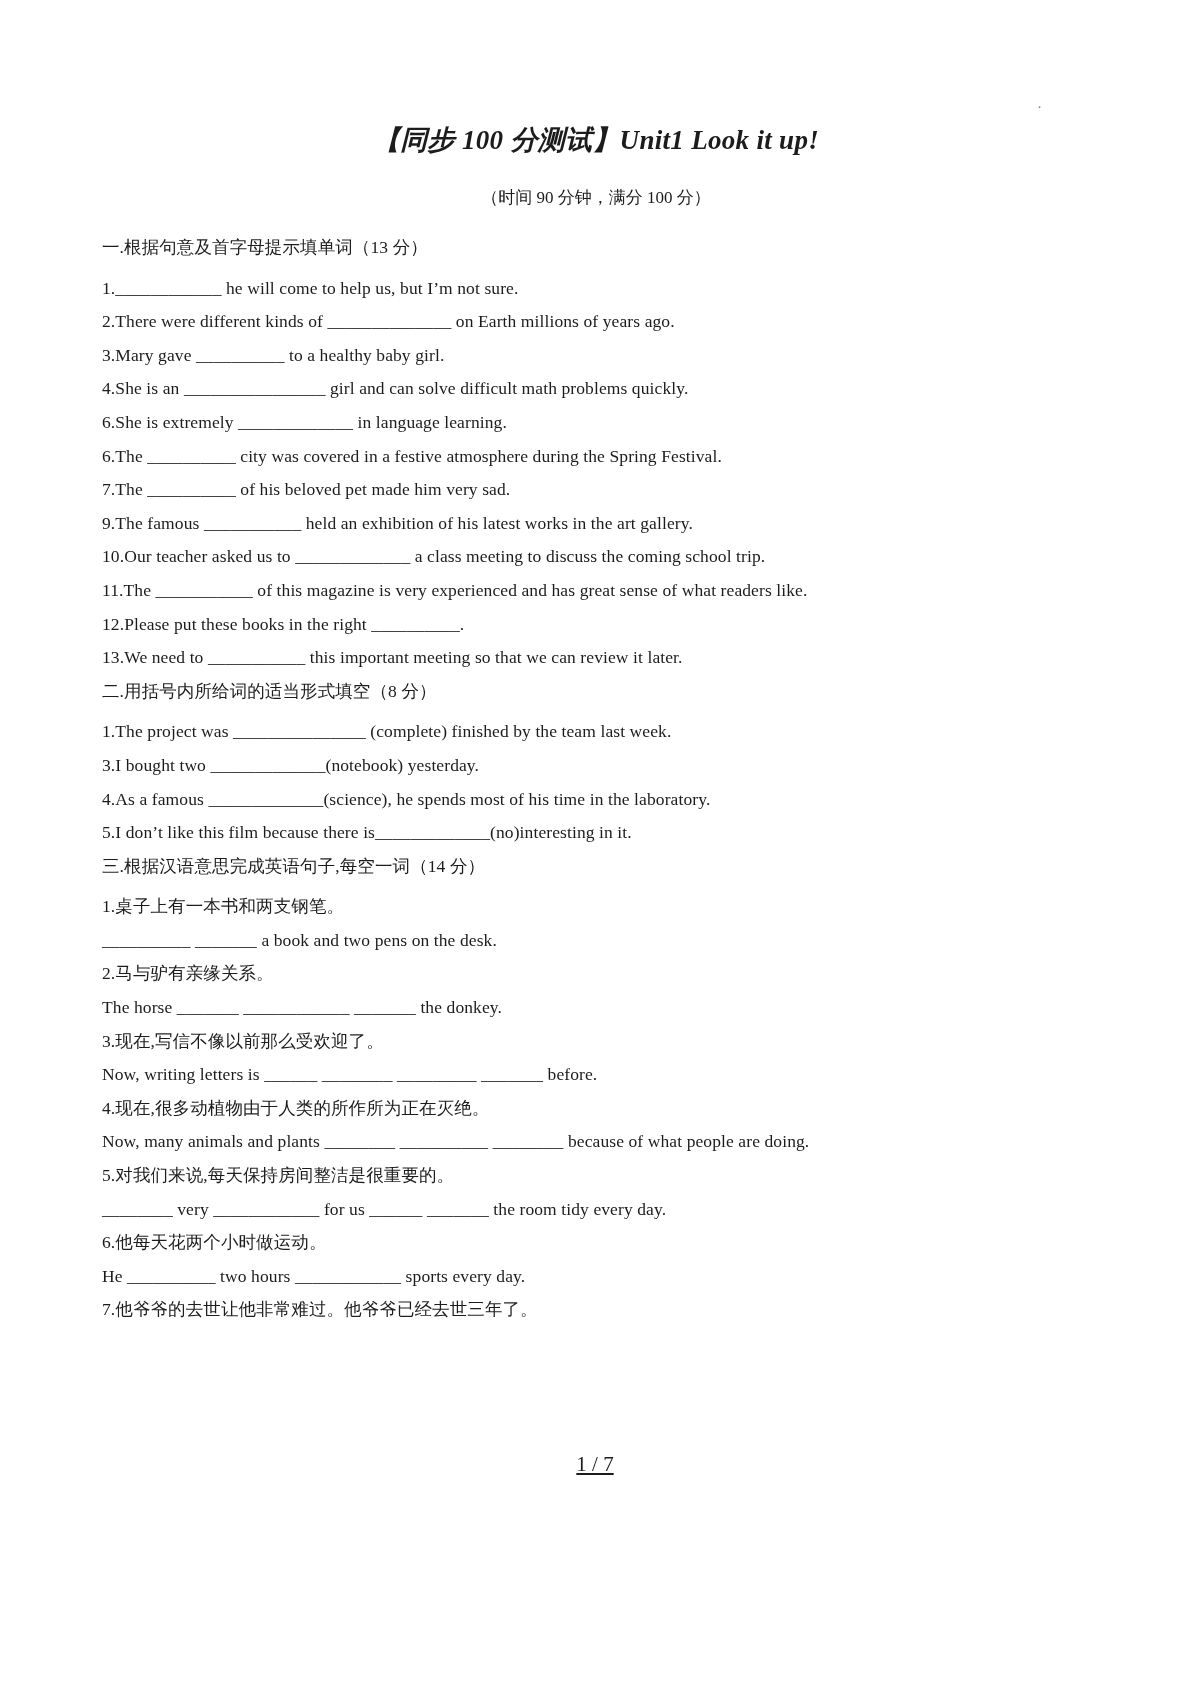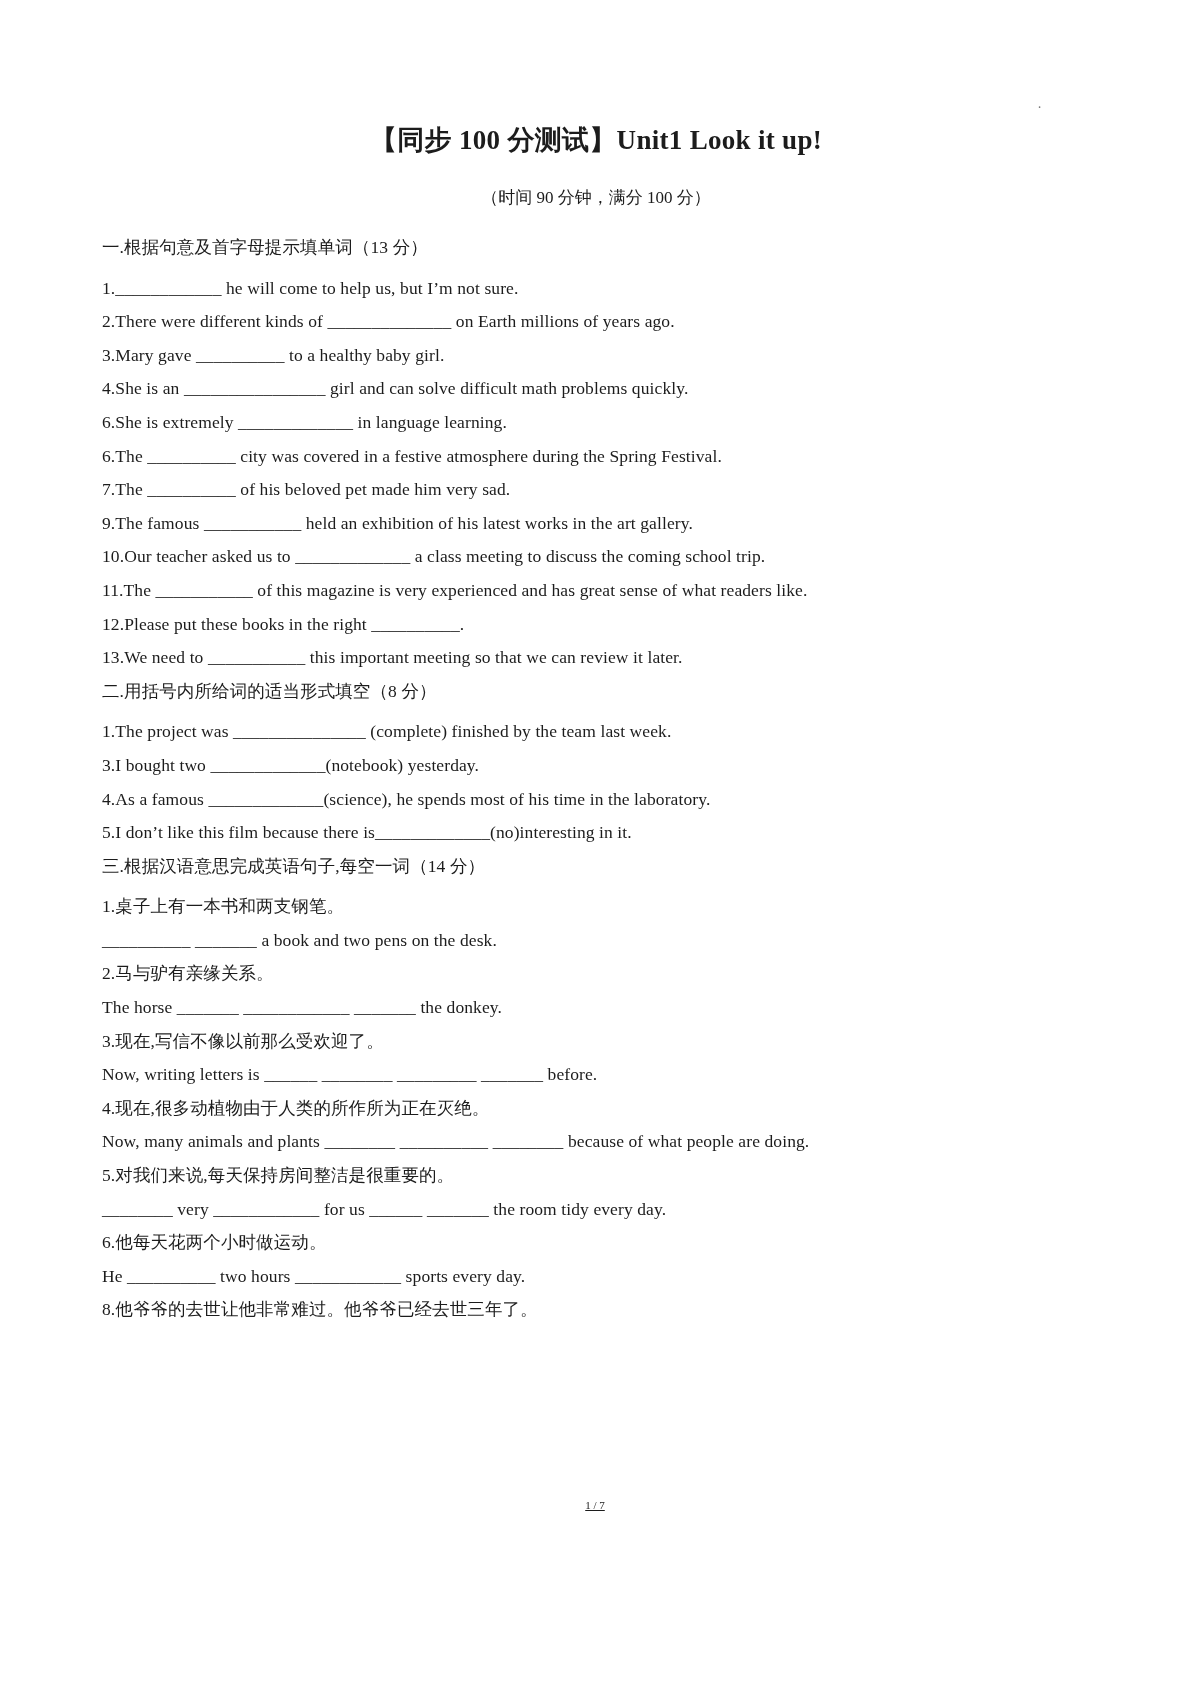--- a/index.html
+++ b/index.html
@@ -26,45 +26,46 @@
     color: #777;
   }
   .title {
     margin: 0;
     padding-top: 122px;
     text-align: center;
     font-size: 27px;
     font-weight: bold;
     letter-spacing: 0.3px;
     white-space: nowrap;
+    font-style: italic;
   }
   .subtitle {
     margin-top: 28px;
     text-align: center;
     font-size: 17px;
   }
   #sections {
     margin-top: 22px;
   }
   .line {
     line-height: 33.6px;
     font-size: 17.5px;
     white-space: nowrap;
     letter-spacing: 0.1px;
   }
   .heading {
     margin-bottom: 7px;
   }
   .footer {
     position: absolute;
-    top: 1499px;
+    top: 1452px;
     left: 0;
     width: 100%;
     text-align: center;
-    font-size: 11px;
+    font-size: 21px;
     text-decoration: underline;
   }
 </style>
 </head>
 <body>
 
 <div class="doc">
   <div class="corner-mark">·</div>
   <h1 class="title">【同步 100 分测试】Unit1 Look it up!</h1>
   <div class="subtitle">（时间 90 分钟，满分 100 分）</div>
@@ -98,17 +99,17 @@
         <div class="line">2.马与驴有亲缘关系。</div>
         <div class="line">The horse _______ ____________ _______ the donkey.</div>
         <div class="line">3.现在,写信不像以前那么受欢迎了。</div>
         <div class="line">Now, writing letters is ______ ________ _________ _______ before.</div>
         <div class="line">4.现在,很多动植物由于人类的所作所为正在灭绝。</div>
         <div class="line">Now, many animals and plants ________ __________ ________ because of what people are doing.</div>
         <div class="line">5.对我们来说,每天保持房间整洁是很重要的。</div>
         <div class="line">________ very ____________ for us ______ _______ the room tidy every day.</div>
         <div class="line">6.他每天花两个小时做运动。</div>
         <div class="line">He __________ two hours ____________ sports every day.</div>
-        <div class="line">8.他爷爷的去世让他非常难过。他爷爷已经去世三年了。</div>
+        <div class="line">7.他爷爷的去世让他非常难过。他爷爷已经去世三年了。</div>
       </div>
     </div>
 </div>
 <div class="footer">1 / 7</div>
 
 </body></html>

